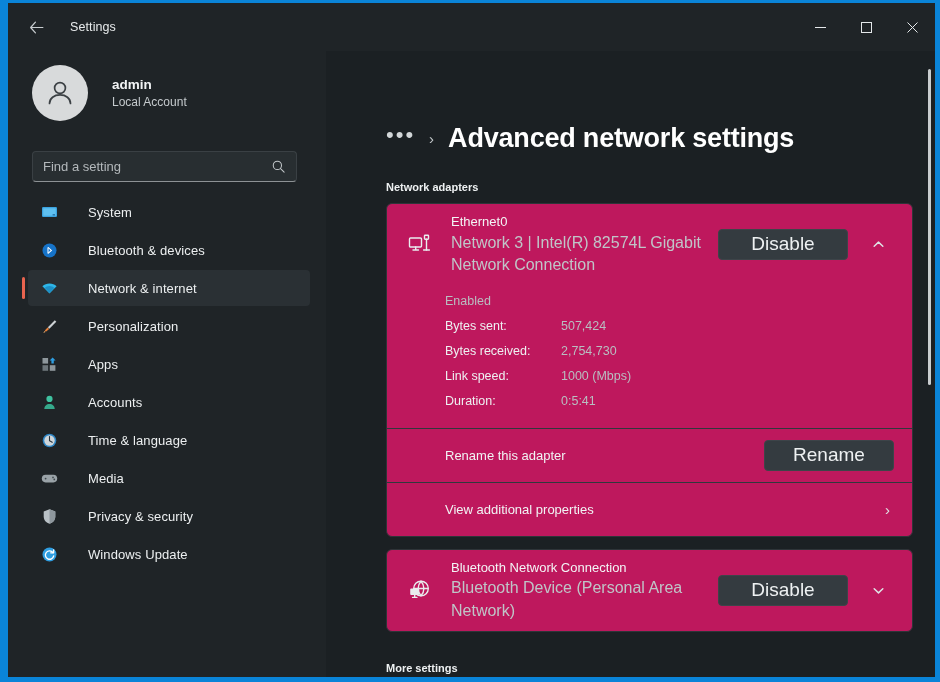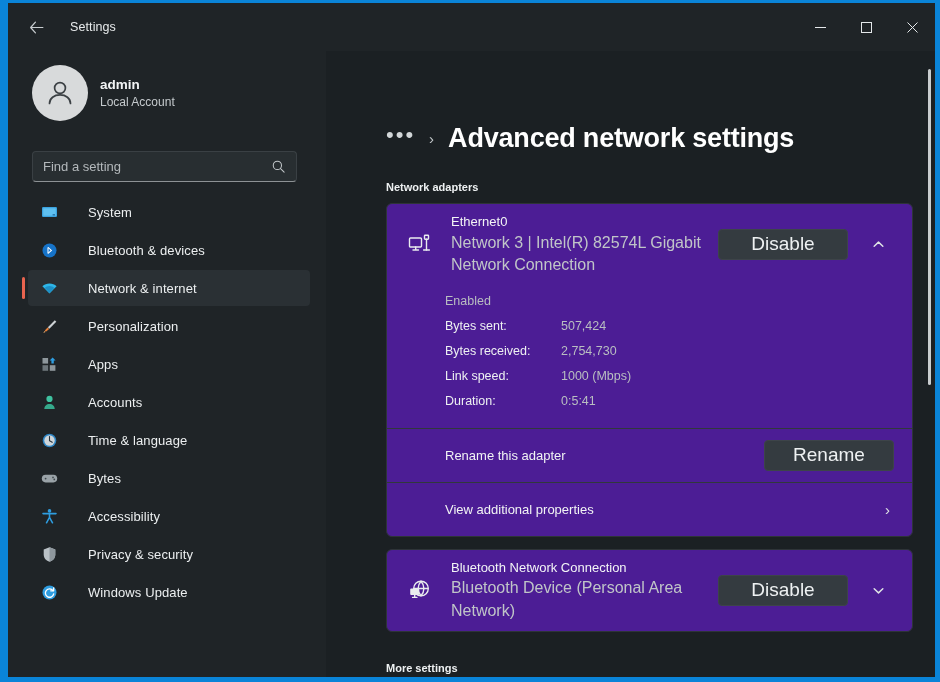--- a/index.html
+++ b/index.html
@@ -72,21 +72,21 @@
   
   #sidebar {
     width: 318px;
     flex: 0 0 318px;
     background: #1f2427;
     padding: 0 12px;
     overflow: hidden;
   }
   #account {
     display: flex; align-items: center;
-    gap: 12px;
+    gap: 24px;
     padding: 10px 0 10px 12px;
     margin-top: 4px;
     cursor: pointer;
     border-radius: 4px;
   }
   #avatar {
     width: 56px; height: 56px;
     border-radius: 50%;
     background: #d8dadb;
     display: flex; align-items: center; justify-content: center;
@@ -186,21 +186,21 @@
 
   .section-head {
     font-size: 11px;
     font-weight: bold;
     color: #eef1f2;
     margin: 27px 0 10px 0;
   }
   #section-more { margin-top: 30px; }
 
   .card-group {
-    background: #4c1d95;
+    background: #be185d;
     border-radius: 6px;
     overflow: hidden;
     border: 1px solid #2e3438;
   }
   .card-row {
     display: flex; align-items: center;
     padding: 0 18px;
     min-height: 54px;
     cursor: pointer;
     position: relative;
@@ -413,32 +413,23 @@
 
         <div class="nav-item">
           <span class="nav-icon">
             <svg width="17" height="17" viewBox="0 0 17 17">
               <rect x="0.8" y="4.8" width="15.4" height="7.6" rx="3.8" fill="#9aa3a8"></rect>
               <circle cx="4.6" cy="8.6" r="0.9" fill="#3d464b"></circle>
               <circle cx="12" cy="7.4" r="0.85" fill="#3d464b"></circle>
               <circle cx="13.3" cy="9.4" r="0.85" fill="#3d464b"></circle>
             </svg>
           </span>
-          <span class="nav-label">Bytes</span>
-        </div>
-
-        <div class="nav-item">
-          <span class="nav-icon">
-            <svg width="17" height="17" viewBox="0 0 17 17">
-              <circle cx="8.5" cy="2.9" r="1.8" fill="#2e9de0"></circle>
-              <path d="M2 5.6h13M8.5 5.6v4.6M8.5 9.4l-3 5.4M8.5 9.4l3 5.4" stroke="#2e9de0" stroke-width="1.55" stroke-linecap="round" fill="none"></path>
-            </svg>
-          </span>
-          <span class="nav-label">Accessibility</span>
-        </div>
+          <span class="nav-label">Media</span>
+        </div>
+
 
         <div class="nav-item">
           <span class="nav-icon">
             <svg width="17" height="17" viewBox="0 0 17 17">
               <path d="M8.5 1.2l5.8 2.3v5c0 3.7-2.6 6.3-5.8 7.3C5.3 14.8 2.7 12.2 2.7 8.5v-5z" fill="#b9c1c6"></path>
               <path d="M8.5 1.2l5.8 2.3v5c0 3.7-2.6 6.3-5.8 7.3z" fill="#8e979d"></path>
             </svg>
           </span>
           <span class="nav-label">Privacy &amp; security</span>
         </div>

